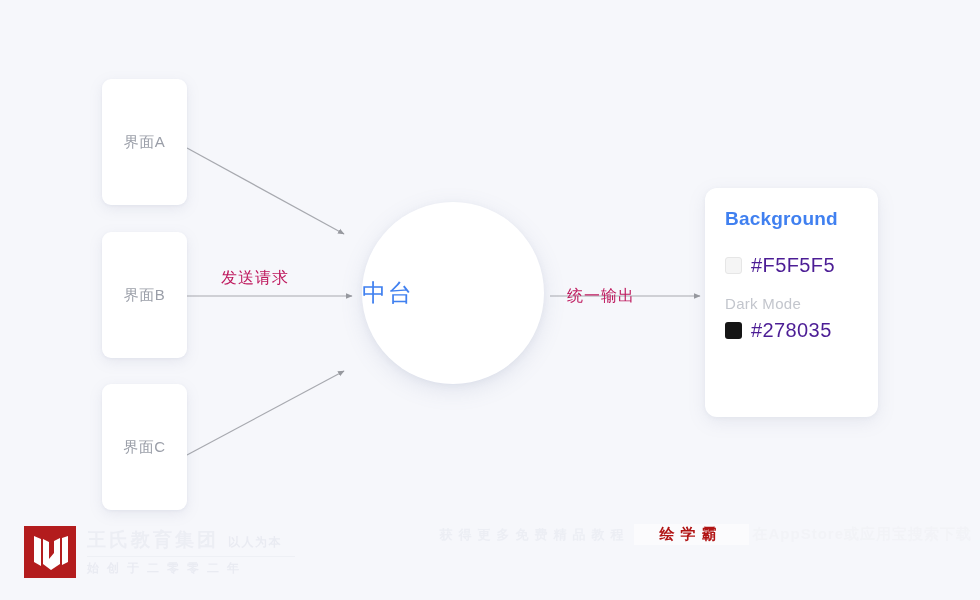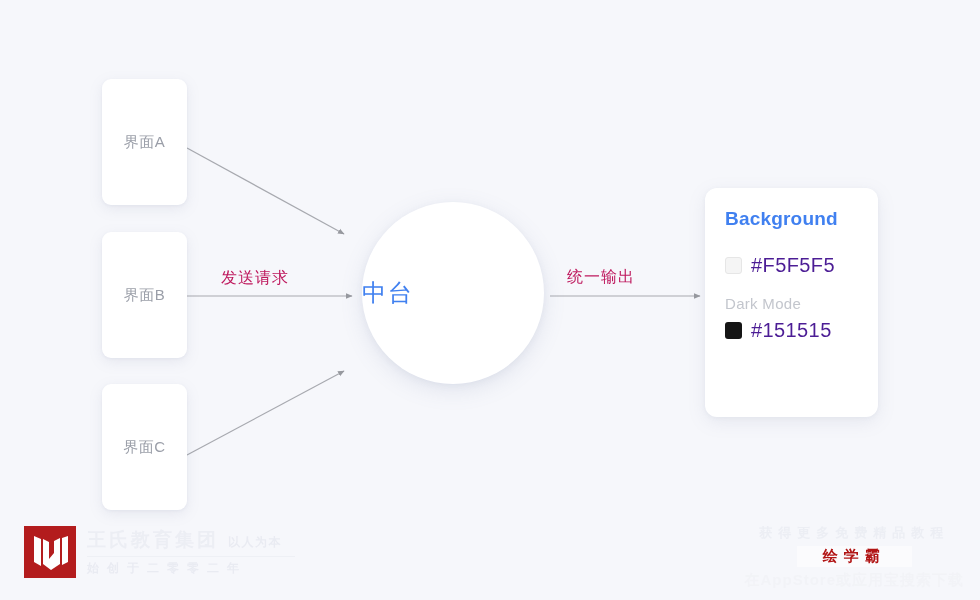--- a/index.html
+++ b/index.html
@@ -76,21 +76,21 @@
 
   
   .arrow-caption {
     position: absolute;
     font-size: 16px;
     color: #be185d;
     letter-spacing: 1px;
     white-space: nowrap;
   }
   #caption-request { left: 221px; top: 268px; }
-  #caption-output  { left: 567px; top: 267px; }
+  #caption-output  { left: 567px; top: 286px; }
 
   
   #spec-card {
     position: absolute;
     left: 705px;
     top: 188px;
     width: 173px;
     height: 229px;
     background: #ffffff;
     border-radius: 12px;
@@ -180,24 +180,24 @@
   #wm-founded {
     font-size: 12px;
     color: #e9ebf2;
     letter-spacing: 8px;
     font-weight: bold;
   }
 
   
   #wm-right {
     position: absolute;
-    right: 16px;
+    right: 8px;
     top: 524px;
     display: flex;
-    flex-direction: column;
+    flex-direction: row;
     align-items: center;
     gap: 4px;
   }
   #wm-r-line1 {
     font-size: 13px;
     color: #eceef4;
     letter-spacing: 6px;
     font-weight: bold;
   }
   #wm-r-app {
@@ -256,21 +256,21 @@
       <div class="spec-value-row">
         <span class="spec-swatch light" style="background: rgb(245, 245, 245);"></span>
         <span class="spec-hex">#F5F5F5</span>
       </div>
     </div>
 
     <div class="spec-group">
       <div class="spec-mode-label">Dark Mode</div>
       <div class="spec-value-row">
         <span class="spec-swatch dark" style="background: rgb(21, 21, 21);"></span>
-        <span class="spec-hex">#151515</span>
+        <span class="spec-hex">#278035</span>
       </div>
     </div>
   </div>
 
   <div id="wm-left">
     <div id="wm-logo">
       <svg width="52" height="52" viewBox="0 0 52 52" xmlns="http://www.w3.org/2000/svg">
         <rect x="0" y="0" width="52" height="52" fill="#b11414"></rect>
         <path d="M10 10 L17 13 L17 40 L10 36 Z" fill="#ffffff"></path>
         <path d="M19 13 L25 16 L25 33 L30 27 L30 15 L36 12 L36 38 L27 44 L19 38 Z" fill="#ffffff"></path>

